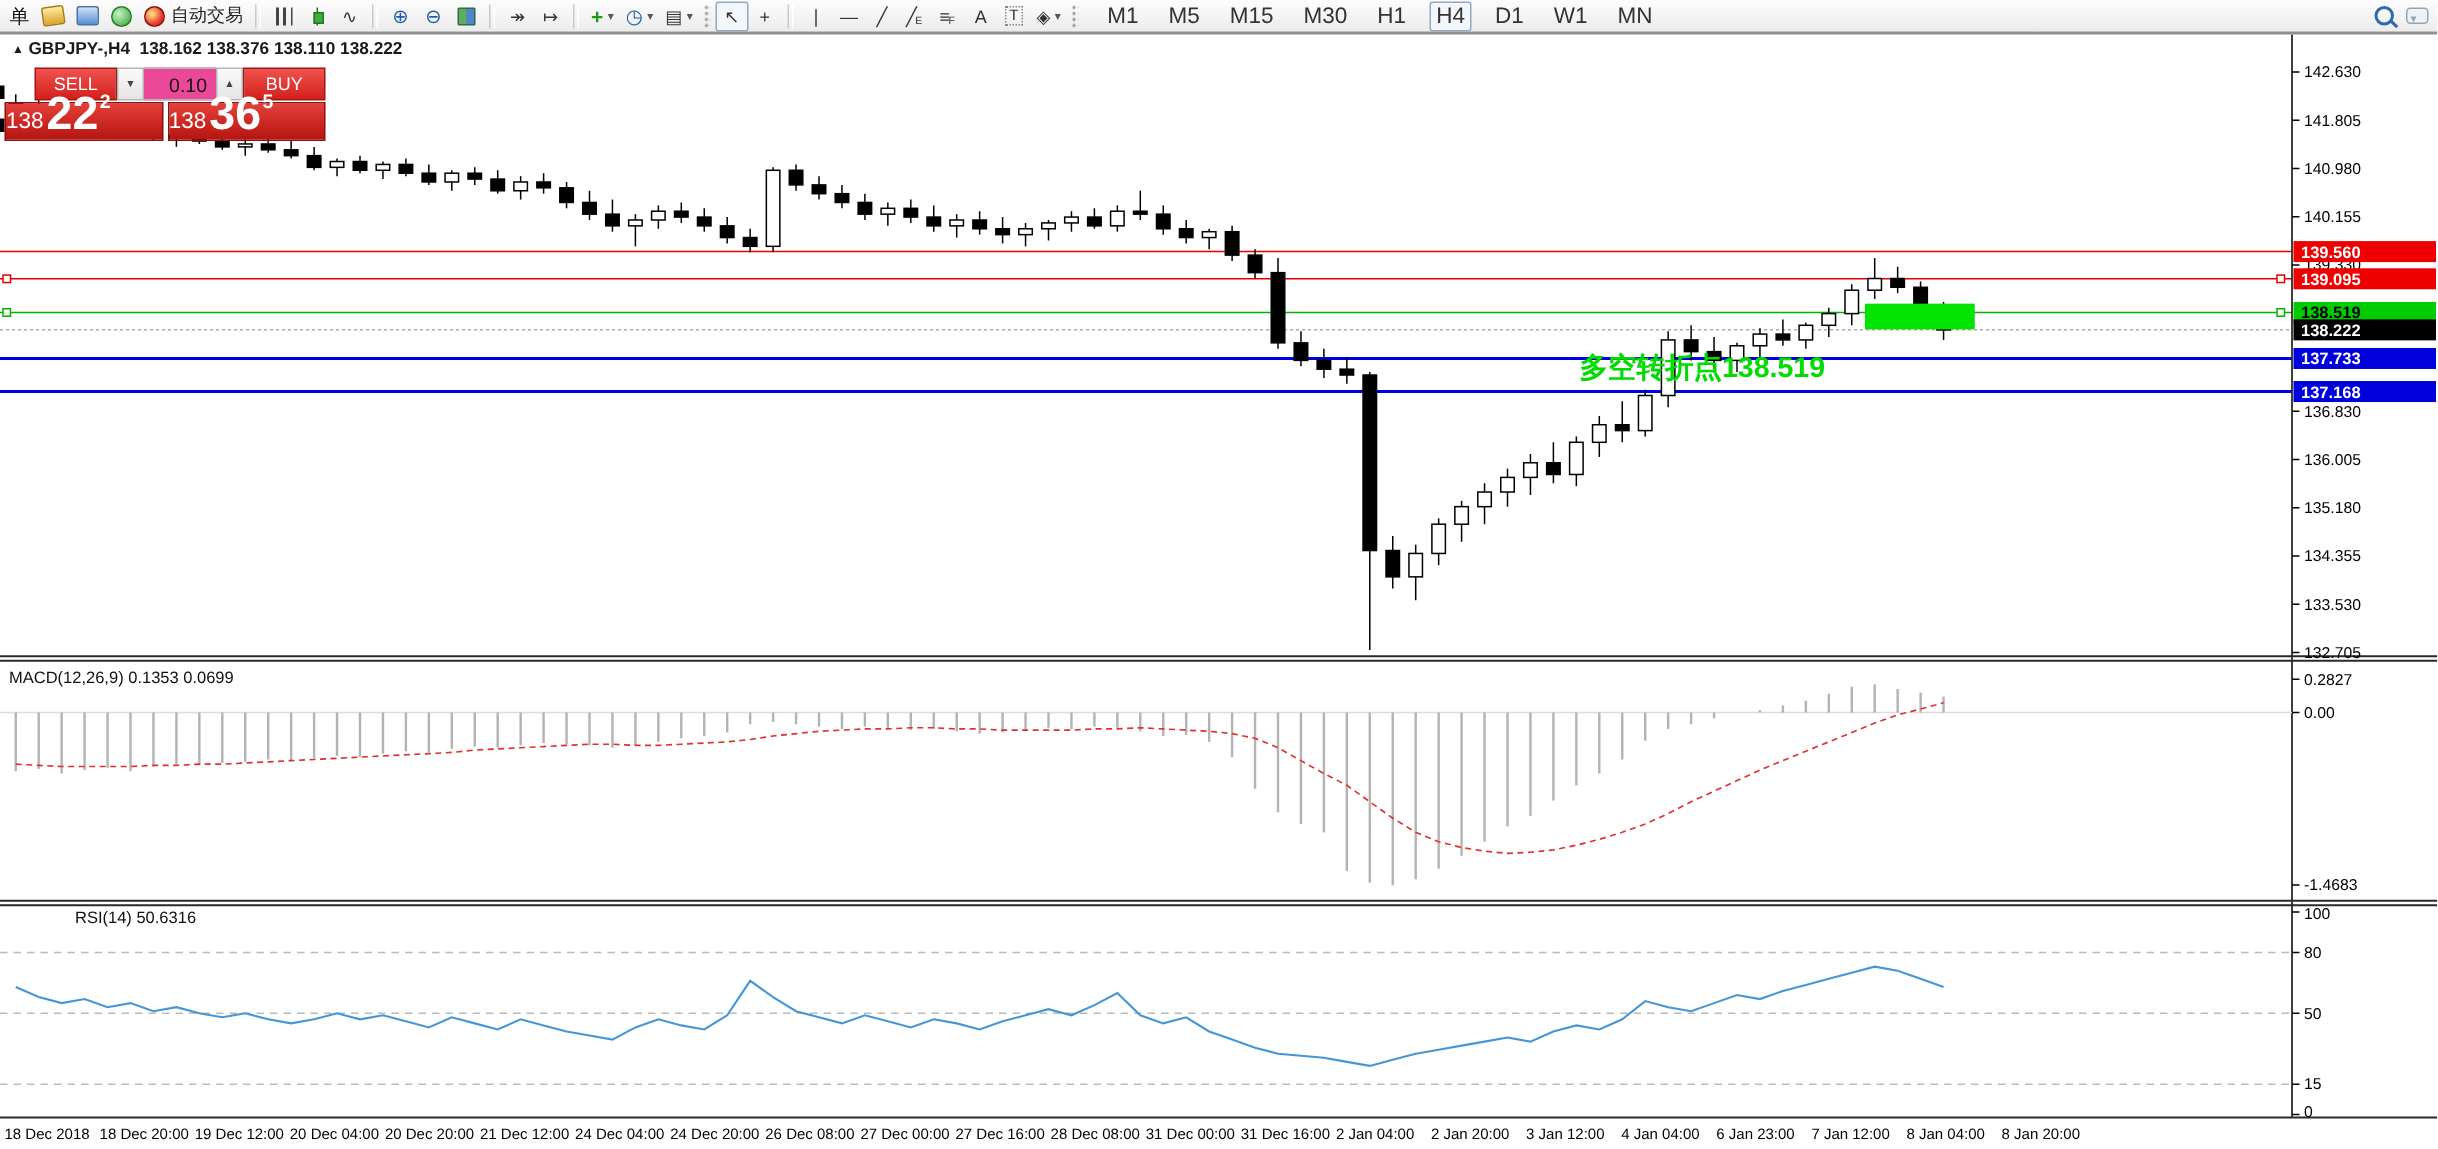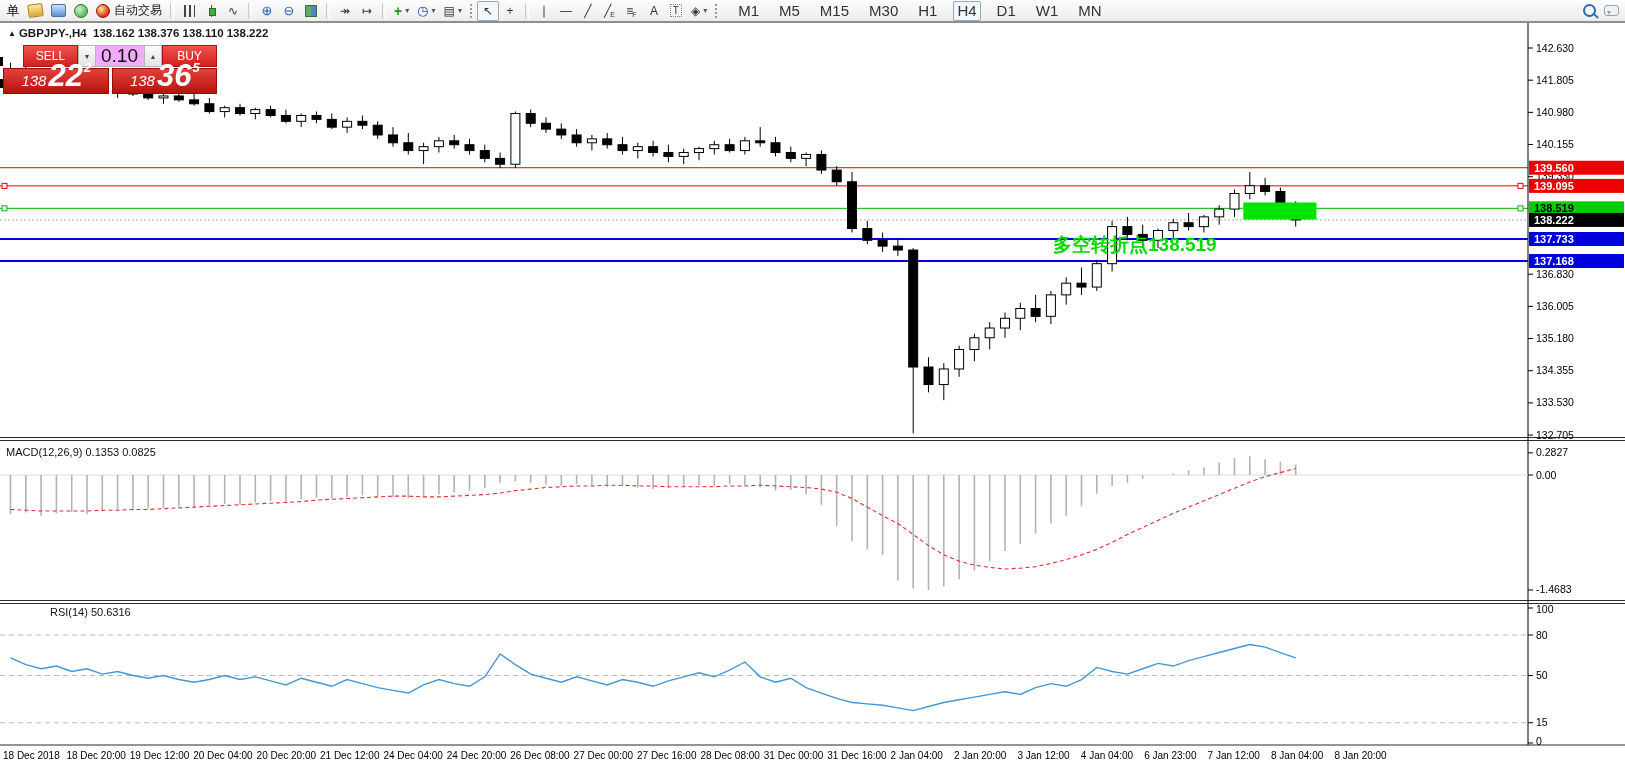--- a/index.html
+++ b/index.html
@@ -51,27 +51,27 @@
   #annotation{position:absolute;left:1053px;top:196px;z-index:12;font-size:19px;font-weight:bold;color:#00dc00;white-space:nowrap;margin-top:36px;}
   
   #trade-panel{position:absolute;left:3px;top:45px;width:214px;z-index:20;}
   .tp-top{display:flex;height:22px;padding-left:20px;}
   .tp-btn{flex:0 0 55px;display:flex;align-items:center;justify-content:center;
     background:linear-gradient(#ef5350,#d3201c);border:1px solid #a31512;color:#fff;
     font-size:12px;box-sizing:border-box;}
   .spin{flex:0 0 18px;display:flex;align-items:center;justify-content:center;
     background:linear-gradient(#fafafa,#e4e4e4);border:1px solid #b5b5b5;color:#444;
     font-size:7px;box-sizing:border-box;}
-  .vol{flex:1;background:#f0abfc;border:1px solid #b5b5b5;border-left:none;border-right:none;
-    text-align:right;padding-right:6px;font-size:19px;color:#111;display:flex;
+  .vol{flex:1;background:#ec4899;border:1px solid #b5b5b5;border-left:none;border-right:none;
+    text-align:right;padding-right:6px;font-size:13px;color:#111;display:flex;
     align-items:center;justify-content:flex-end;box-sizing:border-box;}
   .tp-prices{display:flex;gap:3px;margin-top:1px;}
   .pbox{flex:1;height:26px;background:linear-gradient(#e5403a,#b61410);border:1px solid #8f0f0b;
-    color:#fff;display:flex;align-items:flex-end;justify-content:center;padding-bottom:4px;
-    box-sizing:border-box;font-style:italic;}
+    color:#fff;display:flex;align-items:flex-end;padding-bottom:4px;
+    box-sizing:border-box;}
   .psm{font-size:15px;margin-right:2px;line-height:1.1;}
   .pbig{font-size:31px;font-weight:bold;line-height:0.85;}
   .psup{font-size:13px;font-weight:bold;position:relative;top:-14px;left:1px;}
 </style>
 </head>
 <body>
 
 <div id="app">
 
   <div id="toolbar">
@@ -578,16 +578,16 @@
         <span class="psup">2</span>
       </div>
       <div class="pbox">
         <span class="psm">138</span>
         <span class="pbig">36</span>
         <span class="psup">5</span>
       </div>
     </div>
   </div>
 
-  <div id="ind-macd">MACD(12,26,9) 0.1353 0.0825</div>
+  <div id="ind-macd">MACD(12,26,9) 0.1353 0.0699</div>
   <div id="ind-rsi">RSI(14) 50.6316</div>
   <div id="annotation">多空转折点138.519</div>
 </div>
 
 </body></html>

